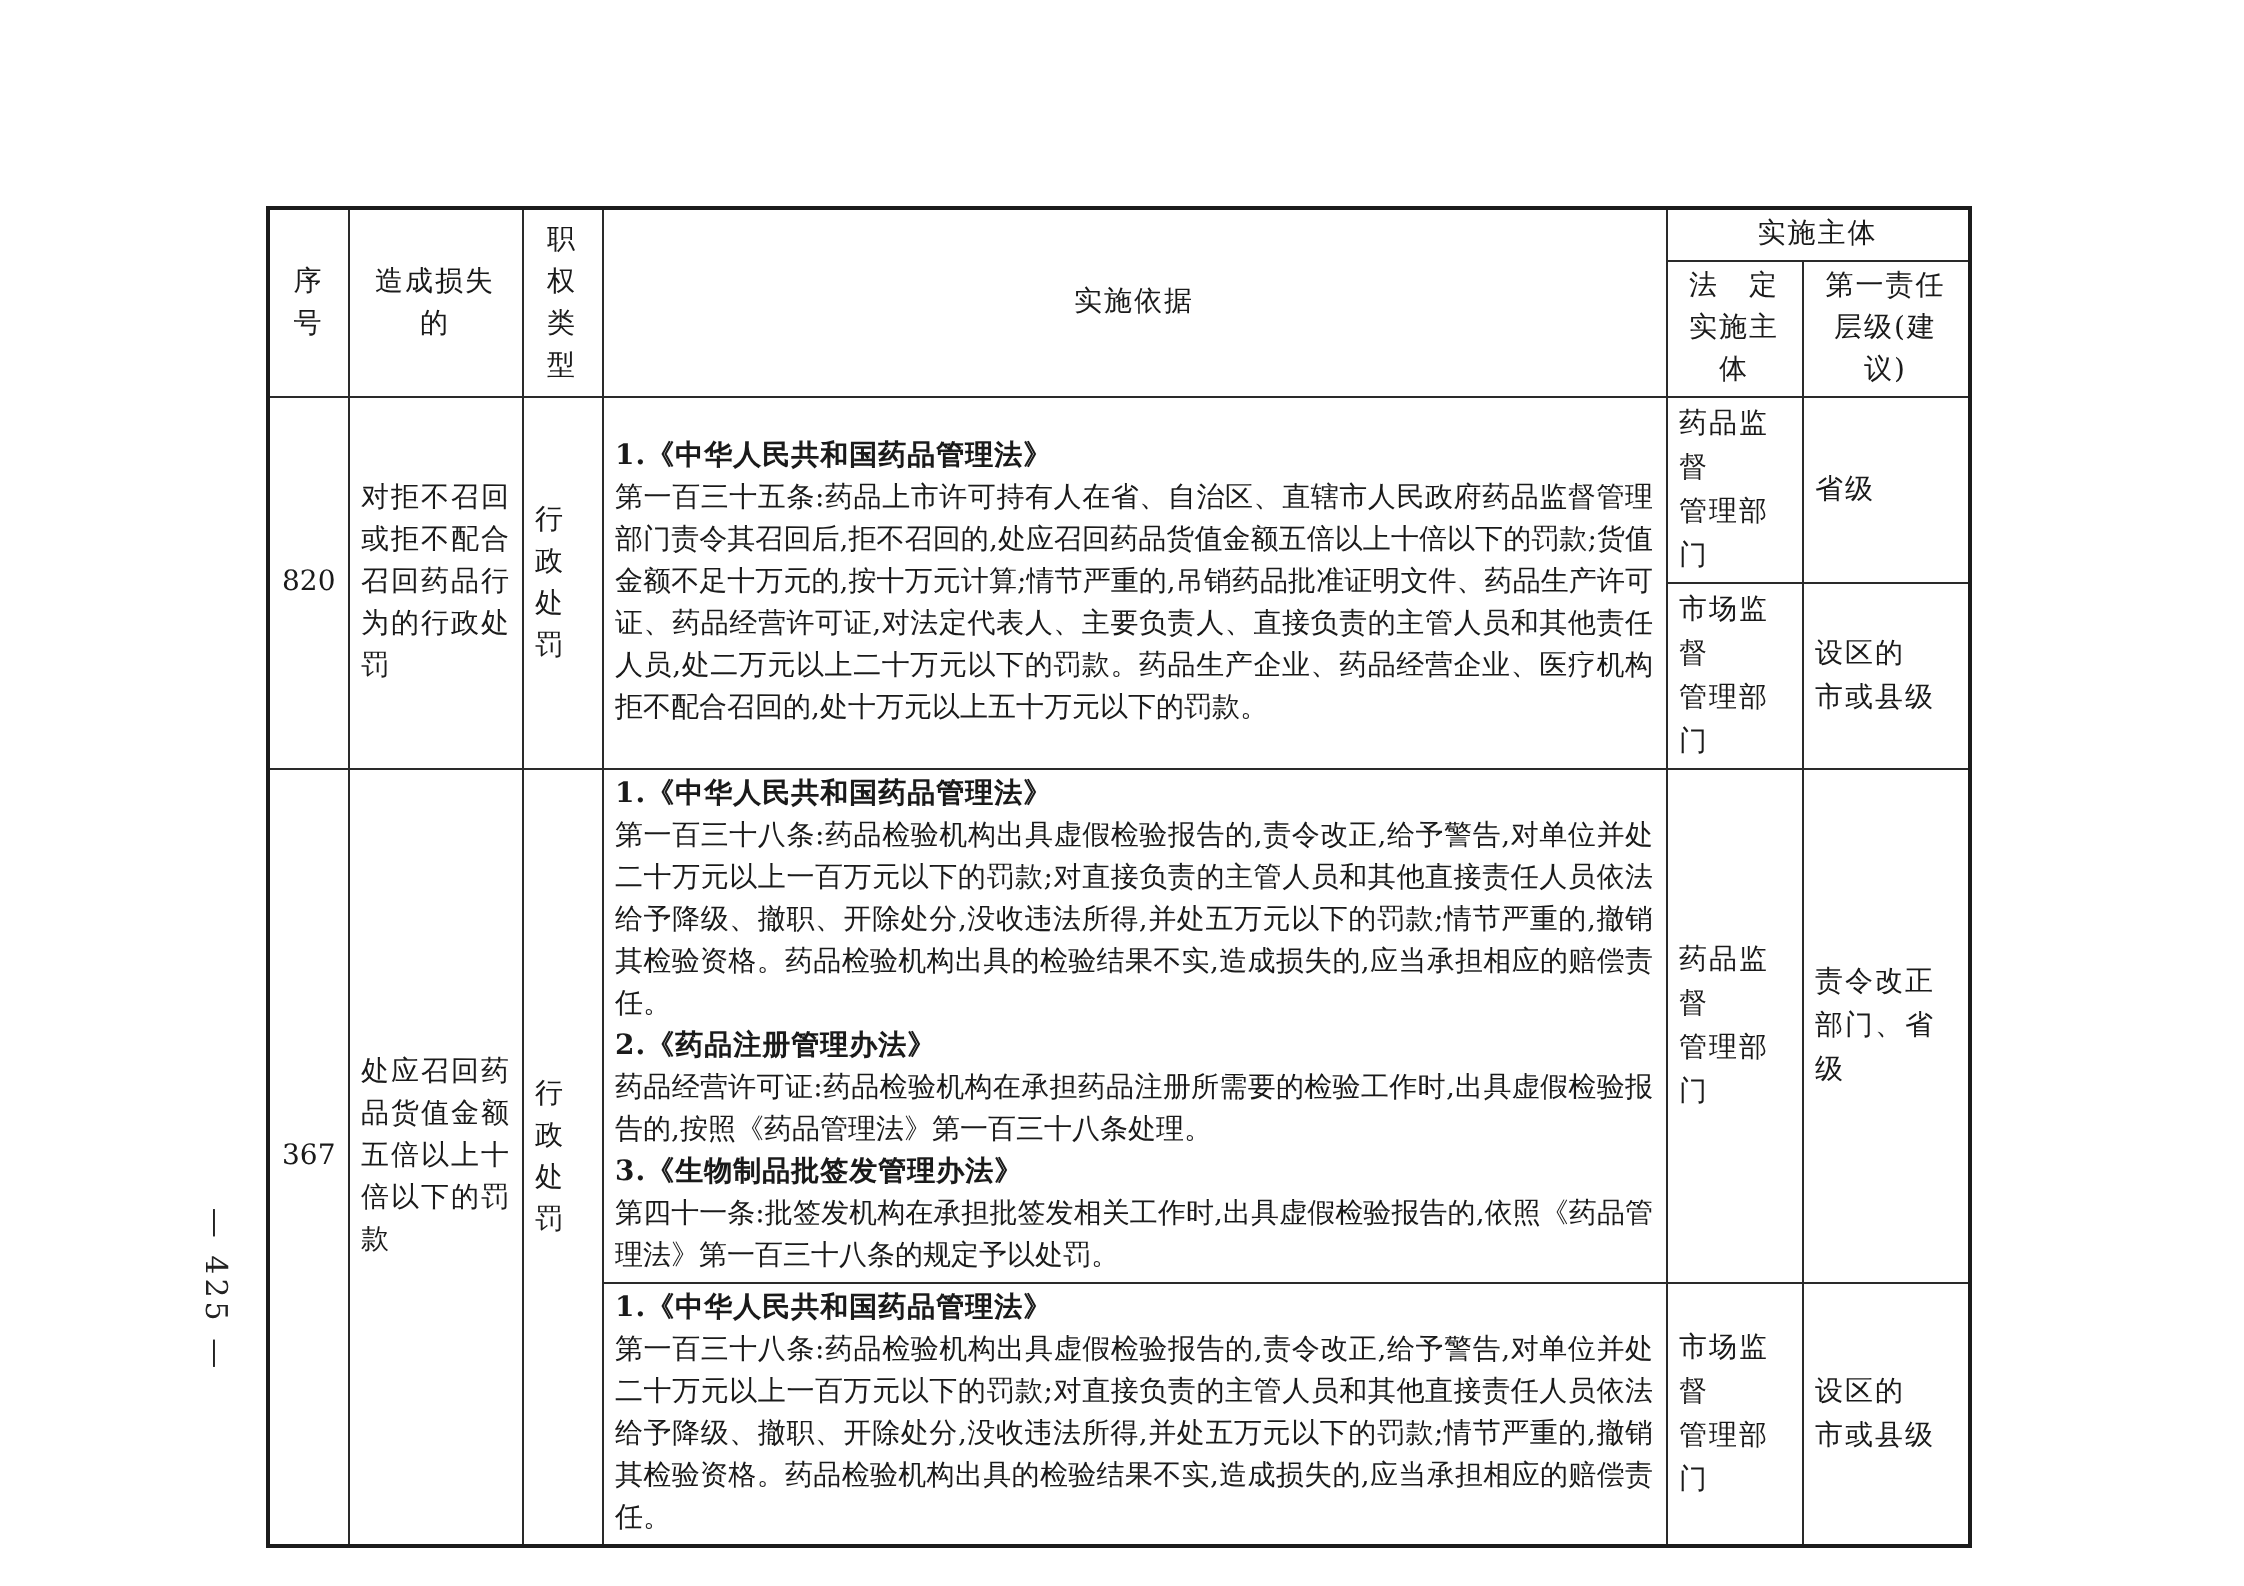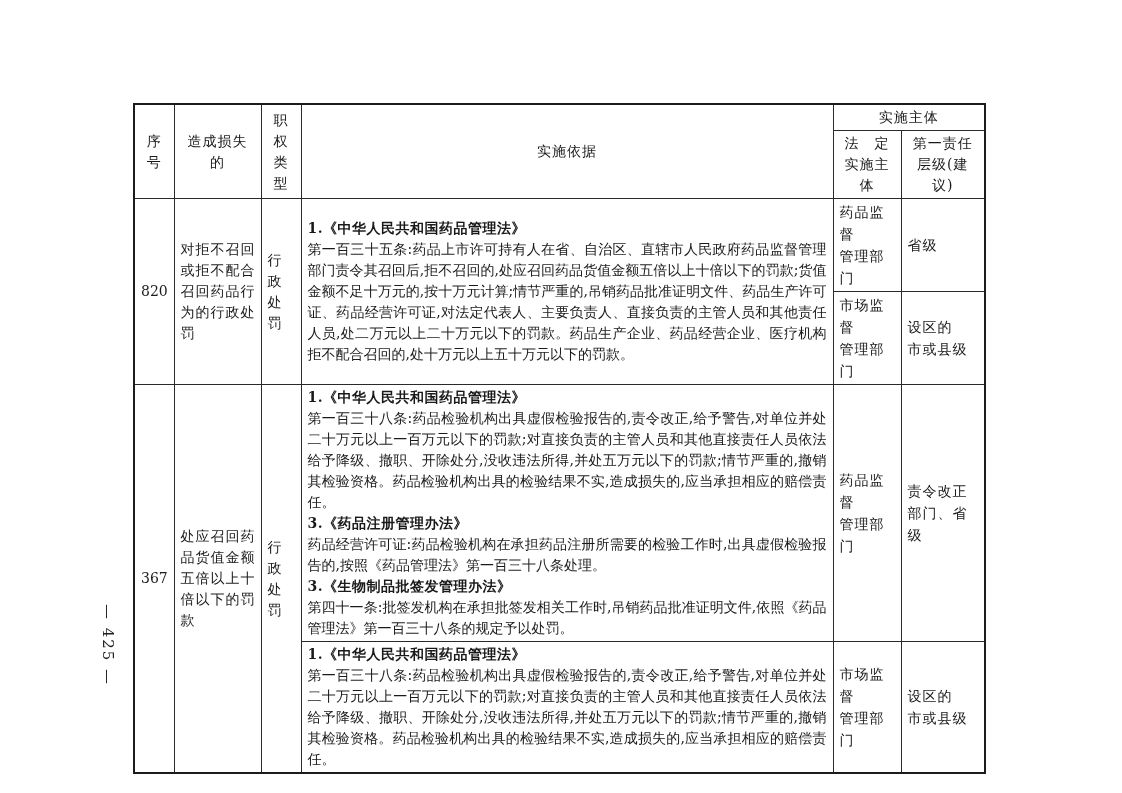--- a/index.html
+++ b/index.html
@@ -130,24 +130,24 @@
   </tr>
 
   <tr style="height:239px">
     <td class="c" rowspan="2">367</td>
     <td class="name" rowspan="2">处应召回药品货值金额五倍以上十倍以下的罚款</td>
     <td class="c pre" rowspan="2">行政
 处罚</td>
     <td class="basis">
       <div class="para bt">1.《中华人民共和国药品管理法》</div>
       <div class="para">第一百三十八条:药品检验机构出具虚假检验报告的,责令改正,给予警告,对单位并处二十万元以上一百万元以下的罚款;对直接负责的主管人员和其他直接责任人员依法给予降级、撤职、开除处分,没收违法所得,并处五万元以下的罚款;情节严重的,撤销其检验资格。药品检验机构出具的检验结果不实,造成损失的,应当承担相应的赔偿责任。</div>
-      <div class="para bt">3.《药品注册管理办法》</div>
+      <div class="para bt">2.《药品注册管理办法》</div>
       <div class="para">药品经营许可证:药品检验机构在承担药品注册所需要的检验工作时,出具虚假检验报告的,按照《药品管理法》第一百三十八条处理。</div>
       <div class="para bt">3.《生物制品批签发管理办法》</div>
-      <div class="para">第四十一条:批签发机构在承担批签发相关工作时,吊销药品批准证明文件,依照《药品管理法》第一百三十八条的规定予以处罚。</div>
+      <div class="para">第四十一条:批签发机构在承担批签发相关工作时,出具虚假检验报告的,依照《药品管理法》第一百三十八条的规定予以处罚。</div>
     </td>
     <td class="c pre auth">药品监督
 管理部门</td>
     <td class="c pre lvl">责令改正
 部门、省级</td>
   </tr>
   <tr style="height:113px">
     <td class="basis">
       <div class="para bt">1.《中华人民共和国药品管理法》</div>
       <div class="para">第一百三十八条:药品检验机构出具虚假检验报告的,责令改正,给予警告,对单位并处二十万元以上一百万元以下的罚款;对直接负责的主管人员和其他直接责任人员依法给予降级、撤职、开除处分,没收违法所得,并处五万元以下的罚款;情节严重的,撤销其检验资格。药品检验机构出具的检验结果不实,造成损失的,应当承担相应的赔偿责任。</div>

